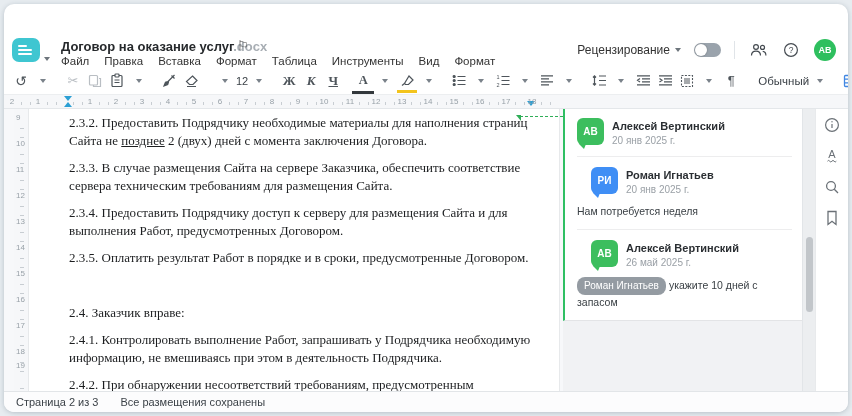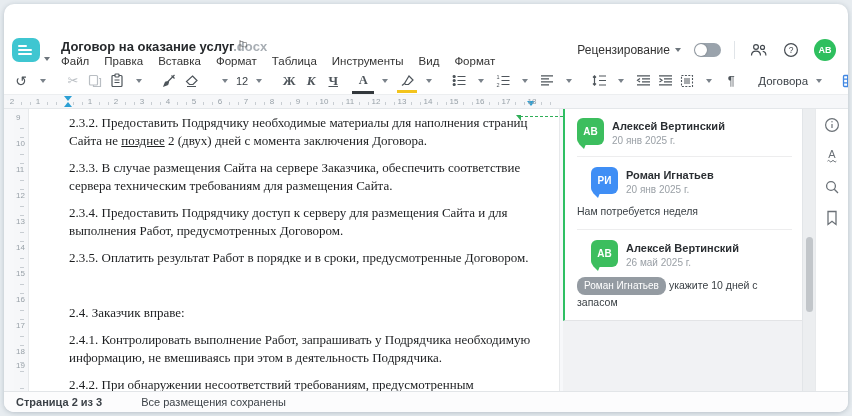--- a/index.html
+++ b/index.html
@@ -93,21 +93,21 @@
 
   
   .vscroll { width:13px; background:#eceef0; border-left:1px solid #e2e5e8; position:relative; }
   .vthumb { position:absolute; left:2.5px; width:7px; border-radius:4px; background:#c2c6ca; top:128px; height:75px; }
   .sidebar { width:32px; background:#fff; border-left:1px solid #e8eaec; display:flex; flex-direction:column; align-items:center; padding-top:6px; gap:11px; }
   .sbtn { width:20px; height:20px; display:flex; align-items:center; justify-content:center; color:#6b7177; }
 
   
   .statusbar { position:absolute; left:0; right:0; bottom:0; height:21px; border-top:1px solid #e2e5e8; background:#fcfcfd;
                display:flex; align-items:center; font-size:11px; color:#3c4248; padding:0 12px; }
-  .st-page { margin-right:39px;font-weight:bold; }
+  .st-page { margin-right:22px; }
   .st-right { margin-left:auto; display:flex; align-items:center; gap:9px; }
   .zoom-track { width:70px; height:2px; background:#c9cdd1; position:relative; }
   .zoom-dot { position:absolute; left:42%; top:-3.5px; width:9px; height:9px; border-radius:50%; background:#3f454a; }
   .zsign { font-size:13px; color:#5a6065; line-height:1; }
 </style>
 </head>
 <body>
 
 <div class="window">
 
@@ -273,21 +273,21 @@
       <svg width="14" height="14" viewBox="0 0 14 14" fill="none" stroke="currentColor" stroke-width="1.1">
           <rect x="1.5" y="1.5" width="11" height="11" stroke-dasharray="2 1.4"></rect>
           <path d="M4 5 h6 M4 7 h6 M4 9 h6"></path>
         </svg>
     </span>
     <span class="tbtn tcaret">
         <span class="caret"></span>
       </span>
     <span class="tbtn" style="font-size:13px;">¶</span>
     <span class="tsep"></span>
-    <span class="stylebox">Договора</span>
+    <span class="stylebox">Обычный</span>
     <span class="tbtn tcaret">
         <span class="caret"></span>
       </span>
     <span class="tsep"></span>
     <span class="tbtn">
       <svg width="15" height="14" viewBox="0 0 15 14" fill="none" stroke="#4187e2" stroke-width="1.3">
           <rect x="1.5" y="1.5" width="12" height="11" rx="1"></rect>
           <path d="M1.5 5.2 h12 M1.5 8.8 h12 M5.7 1.5 v11 M9.9 1.5 v11"></path>
         </svg>
     </span>

